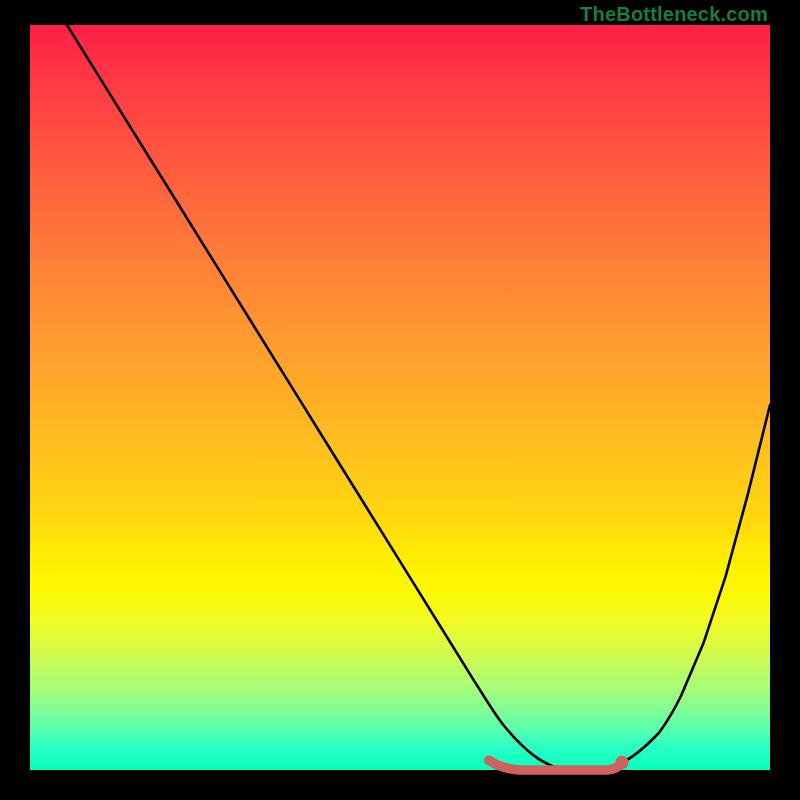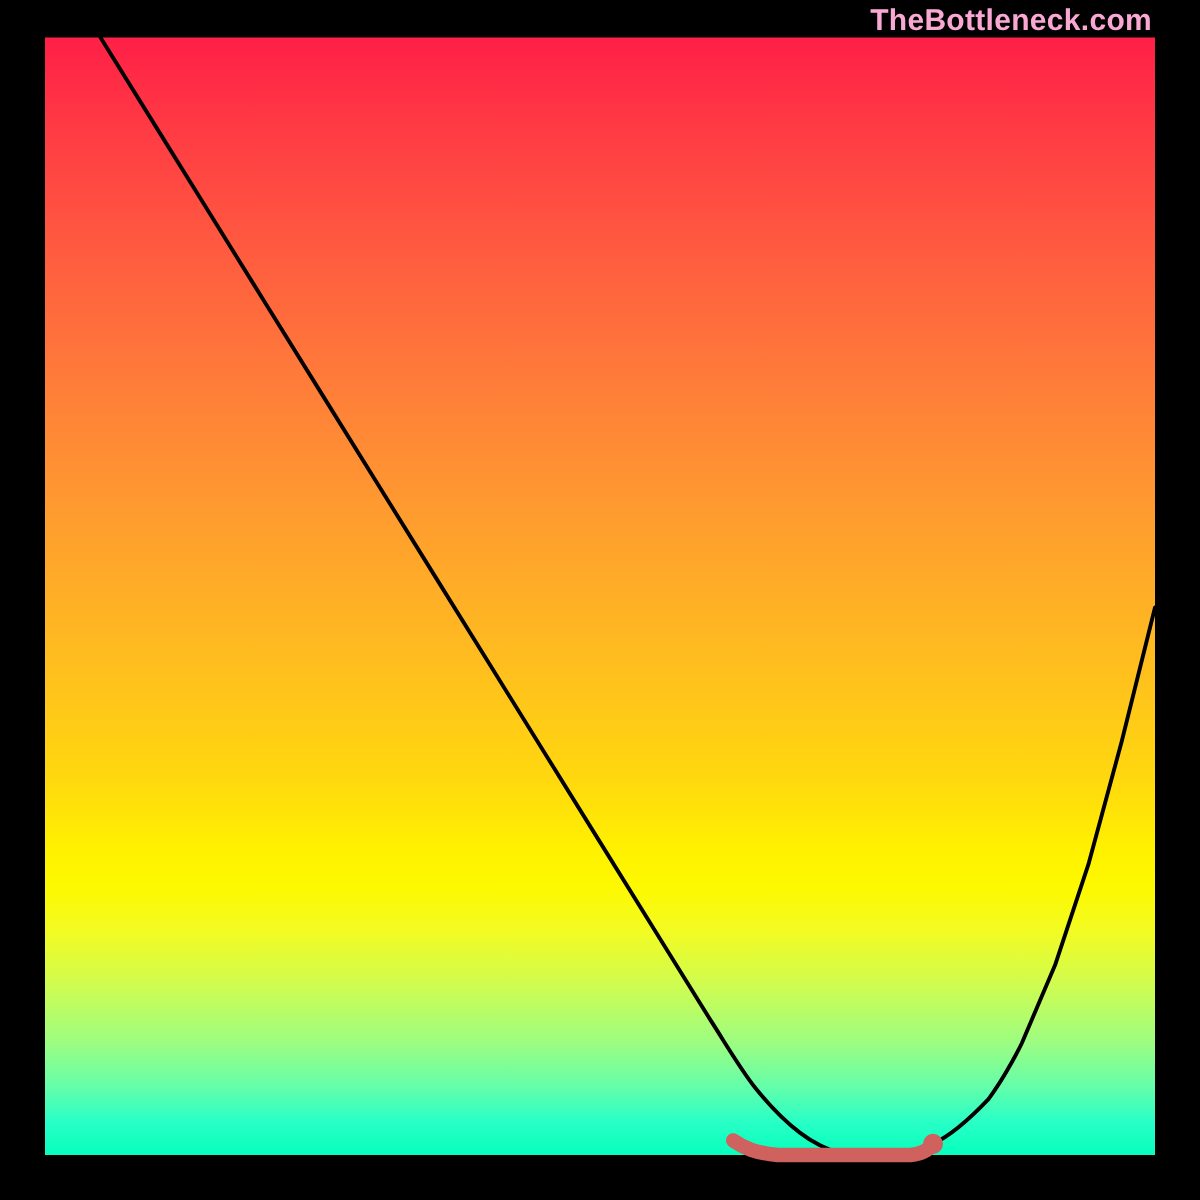--- a/index.html
+++ b/index.html
@@ -40,21 +40,21 @@
       #9cfd82 90%,
       #62feab 94%,
       #29ffc6 97%,
       #06ffbd 100%
     );
   }
   .watermark {
     position: absolute;
     top: 4px;
     right: 32px;
-    color: #f9a8d4;
+    color: #15803d;
     font-size: 20px;
     font-weight: 600;
     letter-spacing: 0.2px;
     line-height: 1;
     user-select: none;
   }
   
   svg.overlay {
     position: absolute;
     left: 30px;

